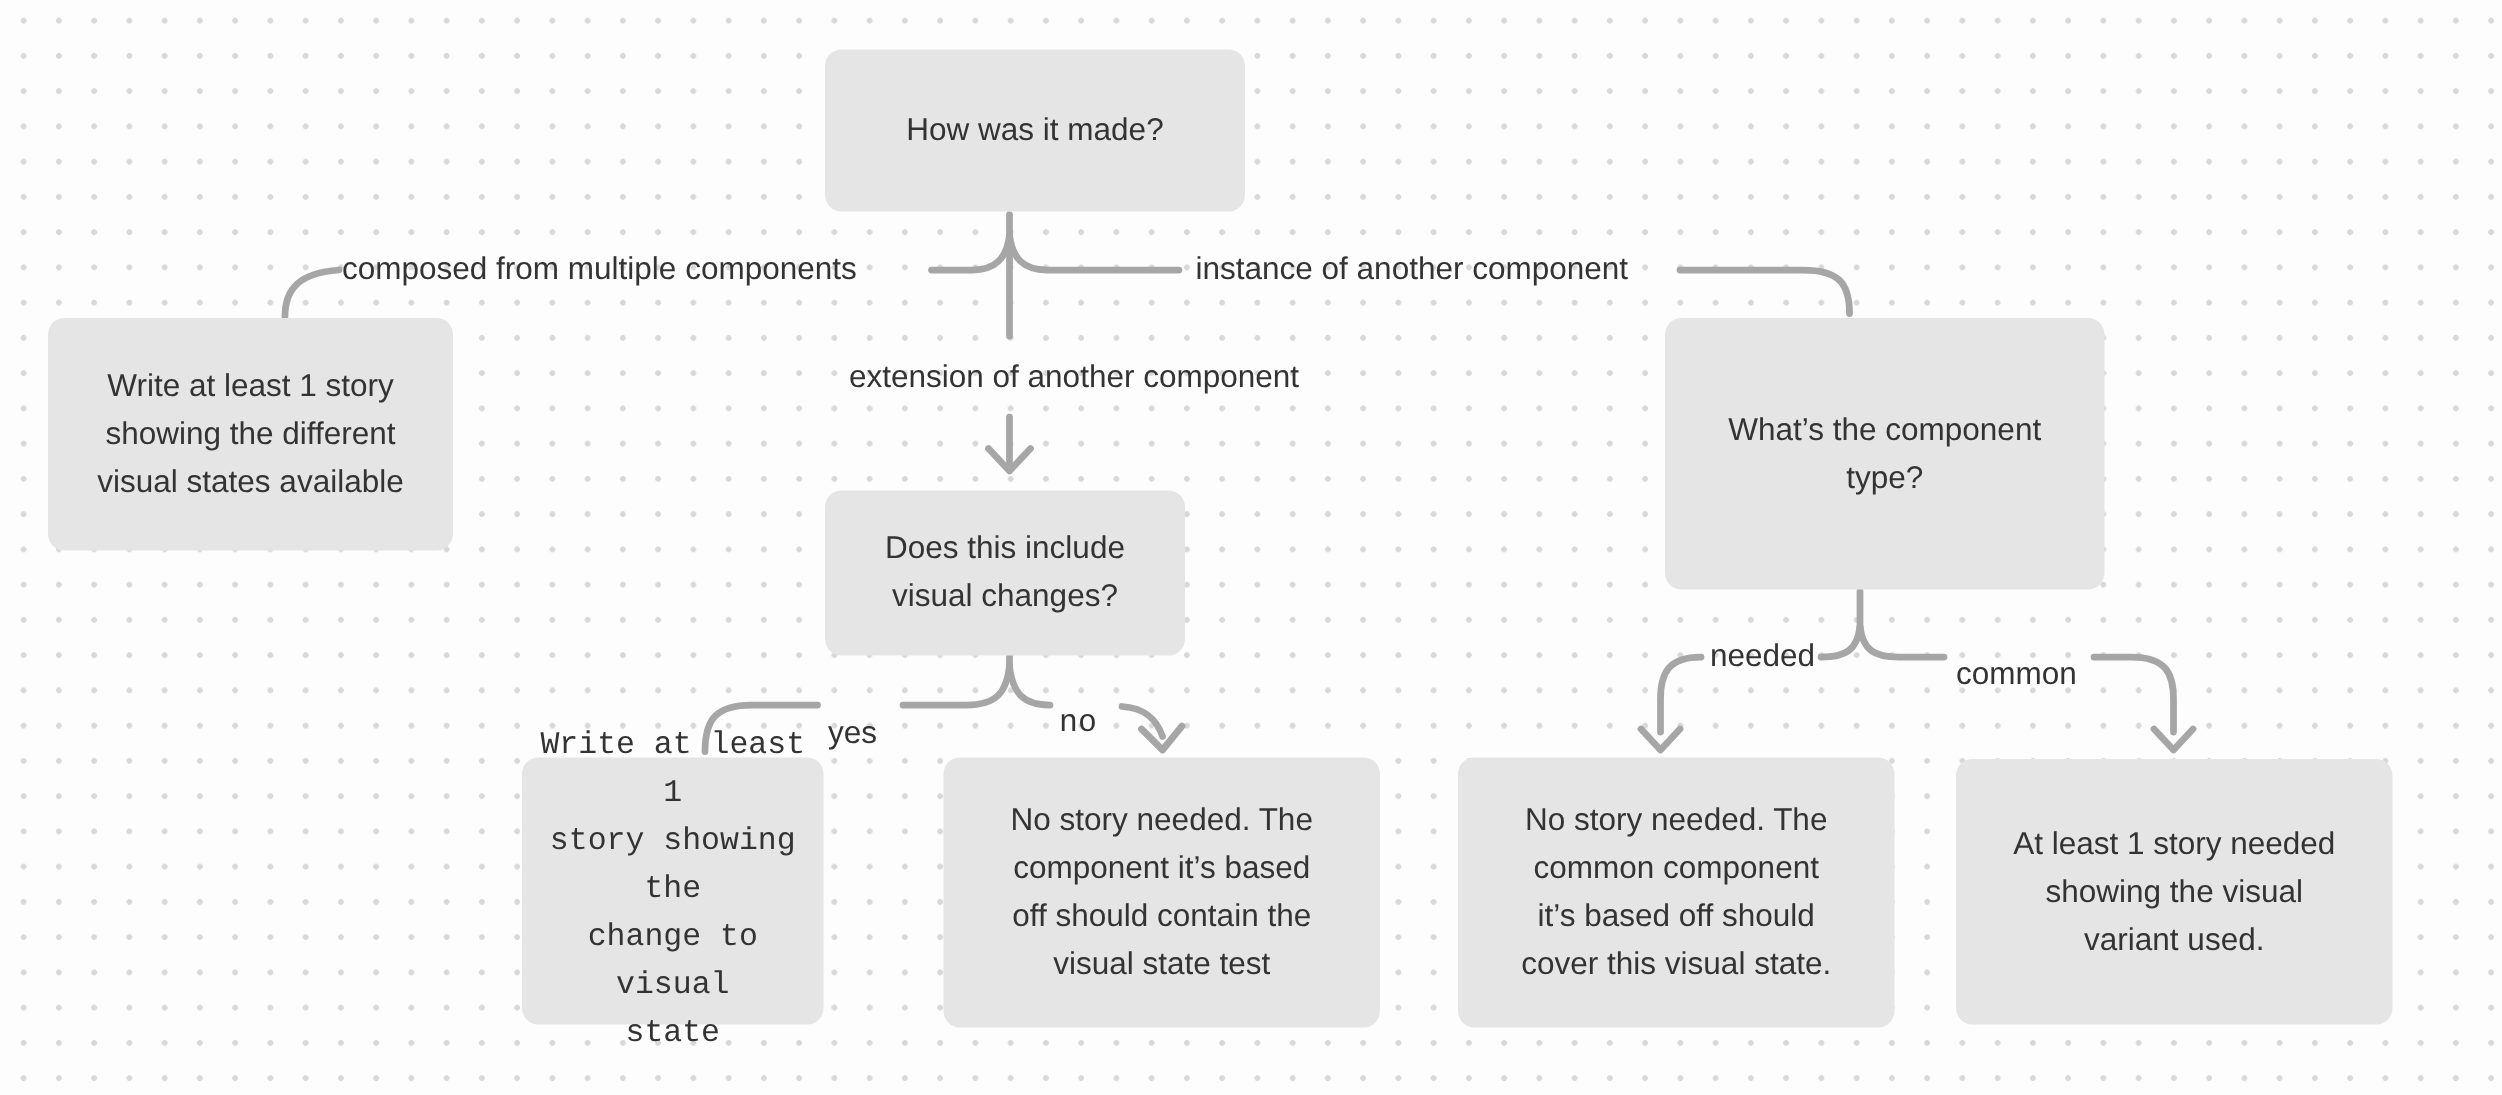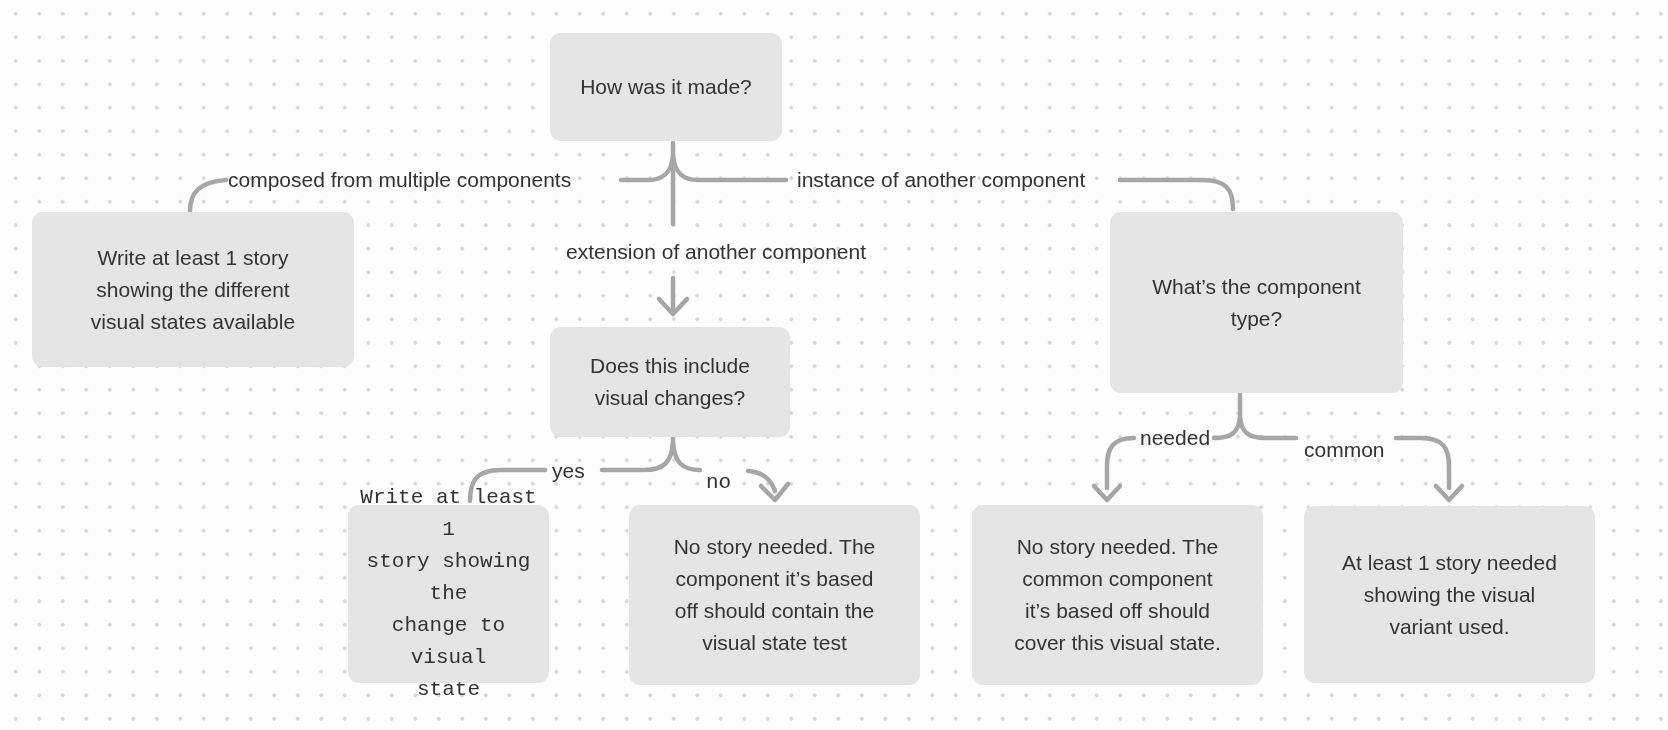--- a/index.html
+++ b/index.html
@@ -83,23 +83,23 @@
       <path d="M 1240 418 C 1242 433 1249 438 1266 438 L 1296 438"></path>
 
       <path d="M 1134 438 C 1113 438 1107 448 1107 466 L 1107 488"></path>
       <path d="M 1094 486 L 1107 500 L 1120 486"></path>
 
       <path d="M 1396 438 L 1421 438 C 1443 438 1449 448 1449 466 L 1449 488"></path>
       <path d="M 1436 486 L 1449 500 L 1462 486"></path>
     </g>
   </svg>
 
-  <div class="node" style="left:550px; top:33px; width:232px; height:108px;">How was it made?</div>
+  <div class="node" style="left:550px; top:33px; width:280px; height:108px;">How was it made?</div>
 
-  <div class="node" style="left:32px; top:212px; width:322px; height:155px;">Write at least 1 story
+  <div class="node" style="left:32px; top:212px; width:270px; height:155px;">Write at least 1 story
 showing the different
 visual states available</div>
 
   <div class="node" style="left:1110px; top:212px; width:293px; height:181px;">What’s the component
 type?</div>
 
   <div class="node" style="left:550px; top:327px; width:240px; height:110px;">Does this include
 visual changes?</div>
 
   <div class="node" style="left:348px; top:505px; width:201px; height:178px;font-family:Liberation Mono, monospace;">Write at least 1
@@ -120,21 +120,21 @@
   <div class="node" style="left:1304px; top:506px; width:291px; height:177px;">At least 1 story needed
 showing the visual
 variant used.</div>
 
   <div class="edge-label" style="left:797px; top:167px;">instance of another component</div>
 
   <div class="edge-label" style="left:228px; top:167px;">composed from multiple components</div>
 
   <div class="edge-label centered" style="left:673px; top:239px;margin-left:43px;">extension of another component</div>
 
-  <div class="edge-label" style="left:552px; top:458px;text-align:center;">yes</div>
+  <div class="edge-label" style="left:552px; top:476px;text-align:center;">yes</div>
 
   <div class="edge-label" style="left:706px; top:470px;font-family:Liberation Mono, monospace;">no</div>
 
   <div class="edge-label" style="left:1140px; top:425px;">needed</div>
 
   <div class="edge-label" style="left:1304px; top:437px;">common</div>
 
 </div>
 
 </body></html>

